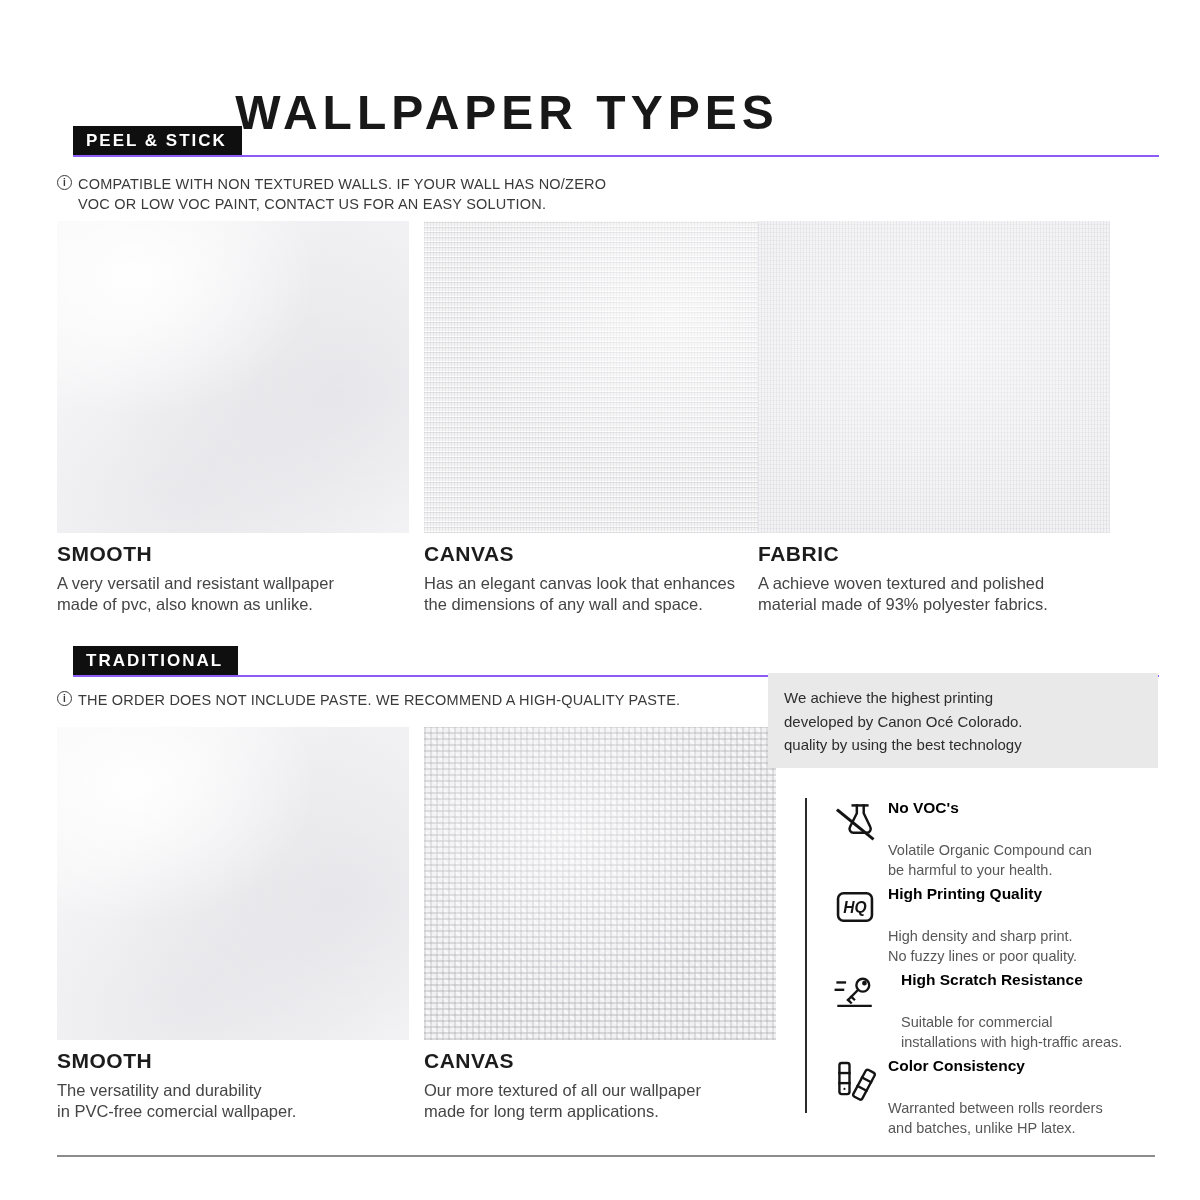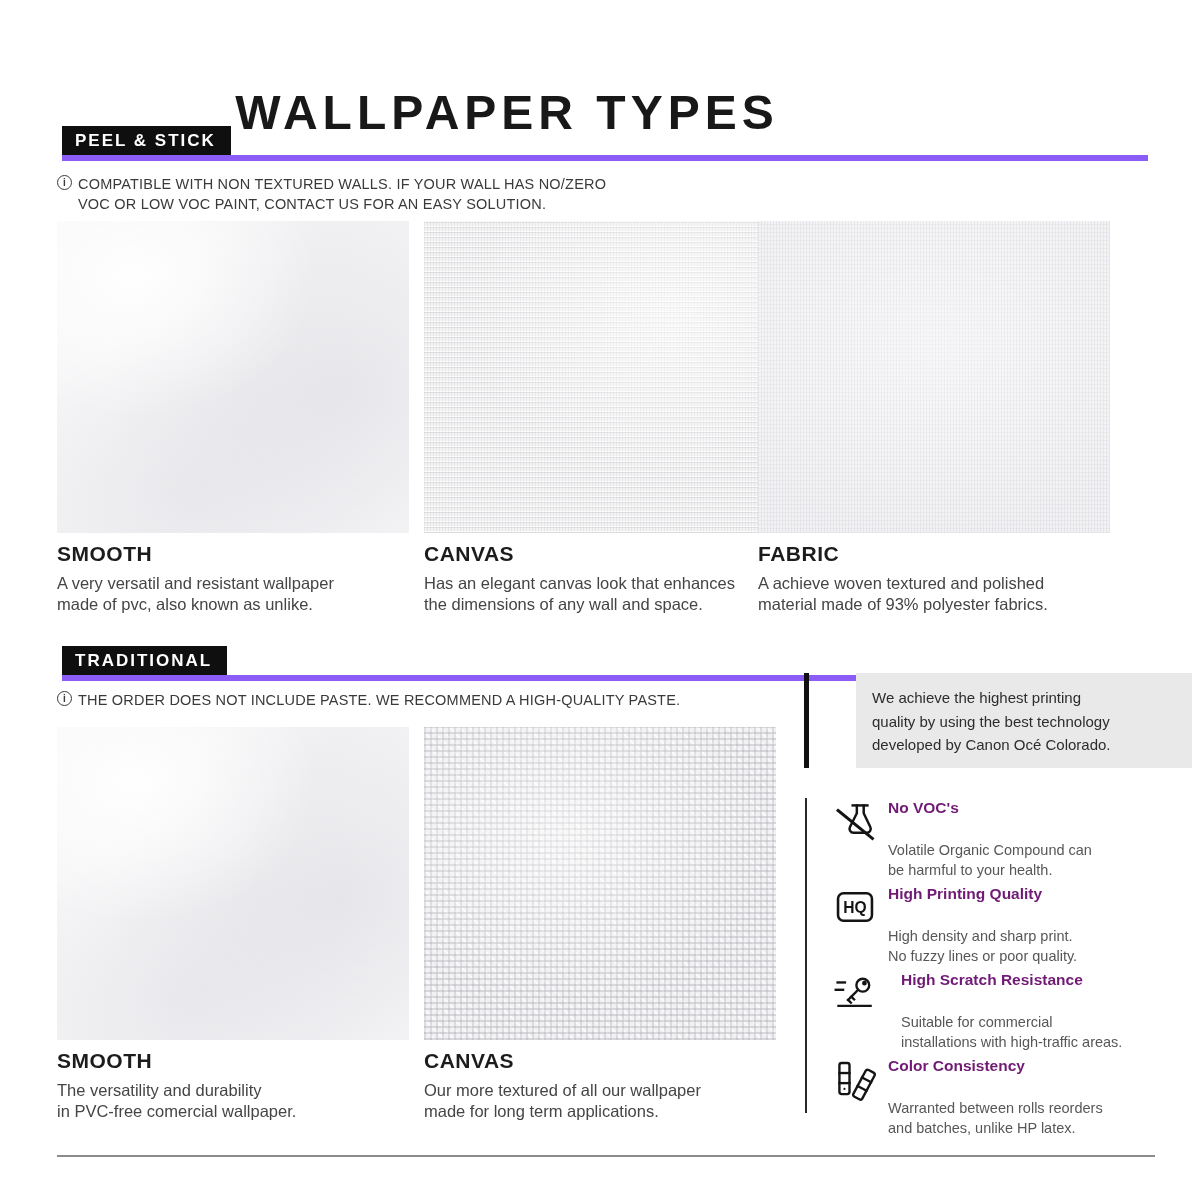--- a/index.html
+++ b/index.html
@@ -15,22 +15,22 @@
   
   .page-title {
     position:absolute; left:57px; top:50px; width:900px;
     text-align:center;
     font-size:48px; font-weight:600; letter-spacing:5px;
     color:#181818; white-space:nowrap;margin-top:35px;
   }
 
   
   .section-header {
-    position:absolute; left:62px; width:1086px;
-    border-bottom:6px solid #8b5cf6;
+    position:absolute; left:73px; width:1086px;
+    border-bottom:2px solid #8b5cf6;
     line-height:0;
   }
   .section-header.h1 { top:126px; }
   .section-header.h2 { top:646px; }
   .section-label {
     display:inline-block;
     background:#0f0f0f; color:#ffffff;
     font-size:17px; font-weight:700; letter-spacing:2px;
     line-height:17px;
     padding:6px 15px 6px 13px;
@@ -104,42 +104,42 @@
   }
   .swatch-desc { font-size:16.5px; line-height:20.5px; color:#454545; }
   .swatch-desc span { display:block; }
 
   
   .quote-bar {
     position:absolute; left:804px; top:673px;
     width:5px; height:95px; background:#101010;
   }
   .quote-box {
-    position:absolute; left:856px; top:673px;
-    width:336px; height:95px;
+    position:absolute; left:768px; top:673px;
+    width:390px; height:95px;
     background:#e9e9ea;
     padding:13px 14px 0 16px;
     font-size:15px; line-height:23.5px; color:#2d2d2d;
   }
   .quote-box span { display:block; }
 
   .features-line {
     position:absolute; left:805px; top:798px;
     width:2px; height:315px; background:#2a2a2a;
   }
   .feature {
     position:absolute; left:833px; width:315px;
     display:flex; gap:11px; align-items:flex-start;
   }
   .feature.f1 { top:799px; }
   .feature.f2 { top:885px; }
   .feature.f3 { top:971px;gap:24px; }
   .feature.f4 { top:1057px; }
-  .f-icon { flex:none; width:44px; height:44px; }
-  .f-title { font-size:15.5px; font-weight:700; color:#701a75; margin-bottom:4px; }
+  .f-icon { flex:none; width:44px; height:44px;font-style:italic; }
+  .f-title { font-size:15.5px; font-weight:700; color:#000000; margin-bottom:4px; }
   .f-desc { font-size:14.5px; line-height:19.5px; color:#575757;margin-top:24px; }
   .f-desc span { display:block; }
 
   .bottom-rule {
     position:absolute; left:57px; top:1155px;
     width:1098px; height:2px; background:#8c8c8c;
   }
 </style>
 </head>
 <body>
@@ -209,22 +209,22 @@
   <div class="swatch-name">CANVAS</div>
   <div class="swatch-desc">
     <span>Our more textured of all our wallpaper</span>
     <span>made for long term applications.</span>
   </div>
 </div>
 
 <div class="quote-bar"></div>
 <div class="quote-box">
   <span>We achieve the highest printing</span>
+  <span>developed by Canon Océ Colorado.</span>
   <span>quality by using the best technology</span>
-  <span>developed by Canon Océ Colorado.</span>
 </div>
 
 <div class="features-line"></div>
 
 <div class="feature f1">
   <span class="f-icon">
     <svg viewBox="0 0 48 48" width="44" height="44">
       <g stroke="#141414" fill="none" stroke-width="2.7" stroke-linecap="square">
         <path d="M21.5 7 H37.5"></path>
         <path d="M26 7 V15.5 L18.5 30.5 a4.4 4.4 0 0 0 3.9 6.4 H36.8 a4.4 4.4 0 0 0 3.9-6.4 L33.5 15.5 V7"></path>

